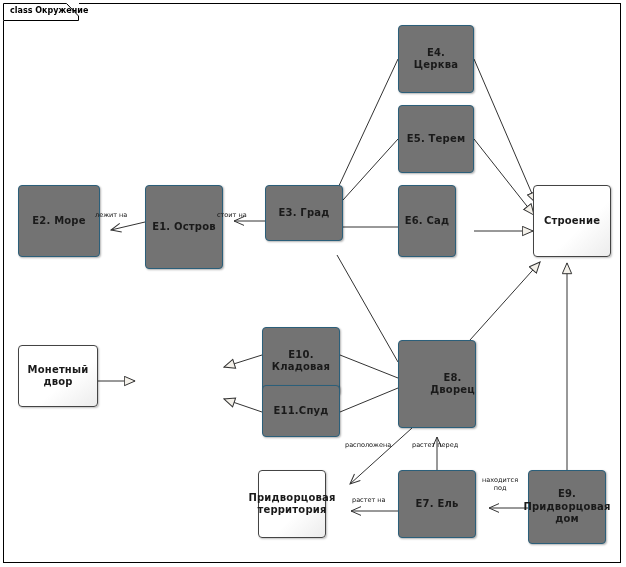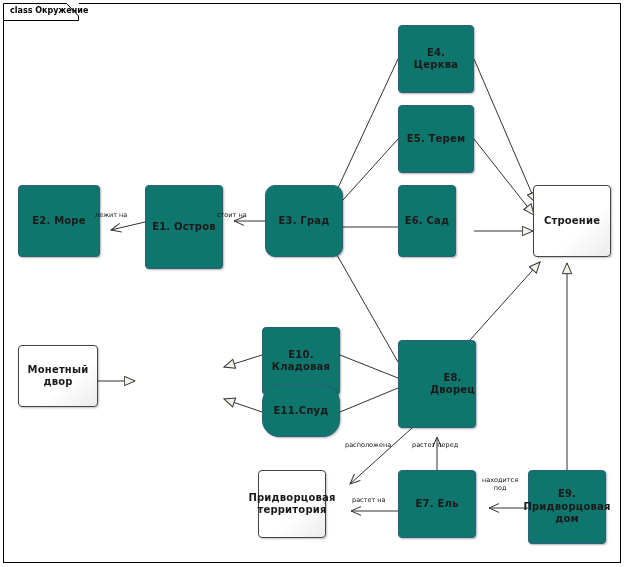--- a/index.html
+++ b/index.html
@@ -73,21 +73,21 @@
     text-align: center;
     border-radius: 4px;
     font-size: 10px;
     font-weight: 700;
     color: #1a1a1a;
     line-height: 1.25;
     padding: 0 4px;
     letter-spacing: 0.2px;
   }
   .node.blue {
-    background: #0f766e;
+    background: #737373;
     border: 1px solid #2b5f7a;
     box-shadow: 1px 1px 2px rgba(0,0,0,0.30);
   }
   .node.white {
     background: linear-gradient(to bottom right, #ffffff 60%, #ececec 100%);
     border: 1px solid #444444;
     box-shadow: 1px 1px 2px rgba(0,0,0,0.25);
     font-weight: 700;
   }
   .node-label {
@@ -173,21 +173,21 @@
       <path d="M528,508 L489,508" marker-end="url(#mk-open)"></path>
     </g>
   </svg>
 
   <div class="node blue" style="left:18px;  top:185px; width:82px; height:72px;">
       <span class="node-label">E2. Море</span>
     </div>
   <div class="node blue" style="left:145px; top:185px; width:78px; height:84px;">
       <span class="node-label">E1. Остров</span>
     </div>
-  <div class="node blue" style="left:265px; top:185px; width:78px; height:72px;border-radius:10px;">
+  <div class="node blue" style="left:265px; top:185px; width:78px; height:56px;">
       <span class="node-label">E3. Град</span>
     </div>
   <div class="node blue" style="left:398px; top:25px;  width:76px; height:68px;">
       <span class="node-label">E4. Церква</span>
     </div>
   <div class="node blue" style="left:398px; top:105px; width:76px; height:68px;">
       <span class="node-label">E5. Терем</span>
     </div>
   <div class="node blue" style="left:398px; top:185px; width:58px; height:72px;">
       <span class="node-label">E6. Сад</span>
@@ -195,21 +195,21 @@
   <div class="node white" style="left:533px; top:185px; width:78px; height:72px;">
       <span class="node-label">Строение</span>
     </div>
   <div class="node white" style="left:18px;  top:345px; width:80px; height:62px;">
       <span class="node-label">Монетный
 двор</span>
     </div>
   <div class="node blue" style="left:262px; top:307px; width:78px; height:68px;margin-top:20px;">
       <span class="node-label">E10. Кладовая</span>
     </div>
-  <div class="node blue" style="left:262px; top:385px; width:78px; height:52px;border-radius:17px;">
+  <div class="node blue" style="left:262px; top:385px; width:78px; height:52px;">
       <span class="node-label">E11.Спуд</span>
     </div>
   <div class="node blue" style="left:398px; top:340px; width:78px; height:88px;padding-left:35px;">
       <span class="node-label">E8. Дворец</span>
     </div>
   <div class="node white" style="left:258px; top:470px; width:68px; height:68px;">
       <span class="node-label">Придворцовая
 территория</span>
     </div>
   <div class="node blue" style="left:398px; top:470px; width:78px; height:68px;">

